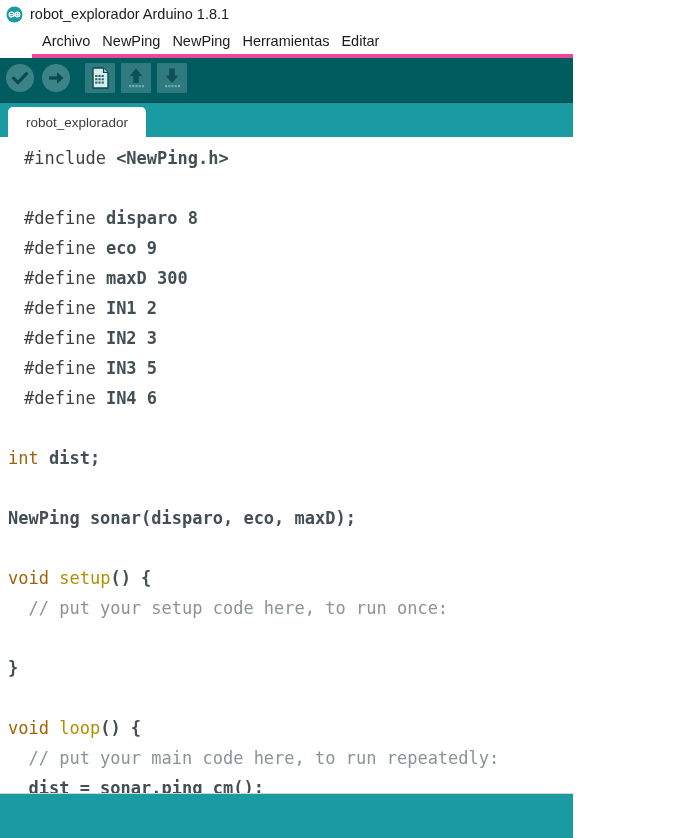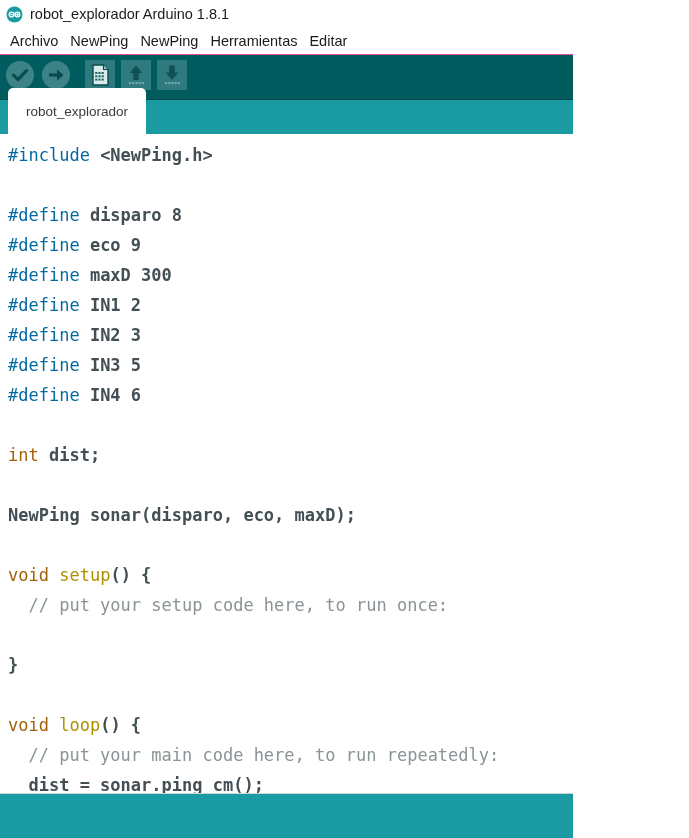--- a/index.html
+++ b/index.html
@@ -44,21 +44,22 @@
   }
 
   
   .menubar {
     height: 26px;
     background: #ffffff;
     display: flex;
     align-items: center;
     padding-left: 4px;
     flex: 0 0 auto;
-    border-bottom: 1px solid #ec4899;
+    border-bottom: 4px solid #ec4899;
+    margin-left: 32px;
   }
   .menu-item {
     font-size: 14.5px;
     color: #1b1b1b;
     padding: 2px 6px;
     white-space: nowrap;
     cursor: default;
   }
 
   
@@ -91,21 +92,21 @@
     align-items: flex-end;
     padding-left: 8px;
     flex: 0 0 auto;
   }
   .tab {
     height: 30px;
     background: #ffffff;
     border-radius: 5px 5px 0 0;
     display: flex;
     align-items: center;
-    padding: 8px 18px;
+    padding: 0 18px;
     cursor: pointer;
     justify-content: flex-end;
   }
   .tab-label {
     font-size: 13.5px;
     color: #3b3b3b;
     white-space: nowrap;
   }
 
   
@@ -118,21 +119,21 @@
   }
   .code {
     font-family: "DejaVu Sans Mono", "Liberation Mono", monospace;
     font-size: 17px;
     line-height: 30px;
     white-space: pre;
     color: #434f54;
     margin: 0;
   }
   .code .ln { display: block; height: 30px; }
-  .tok-pre   { color: #0369a1; }           
+  .tok-pre   { color: #404040; margin-left: 16px; }           
   .tok-kw    { color: #a16207; }           
   .tok-fn    { color: #b08f00; }           
   .tok-cmt   { color: #8a9396; }           
   .tok-plain { color: #434f54; font-weight: bold; }
 
   
   .statusbar {
     height: 44px;
     background: #1a9ba1;
     flex: 0 0 auto;

